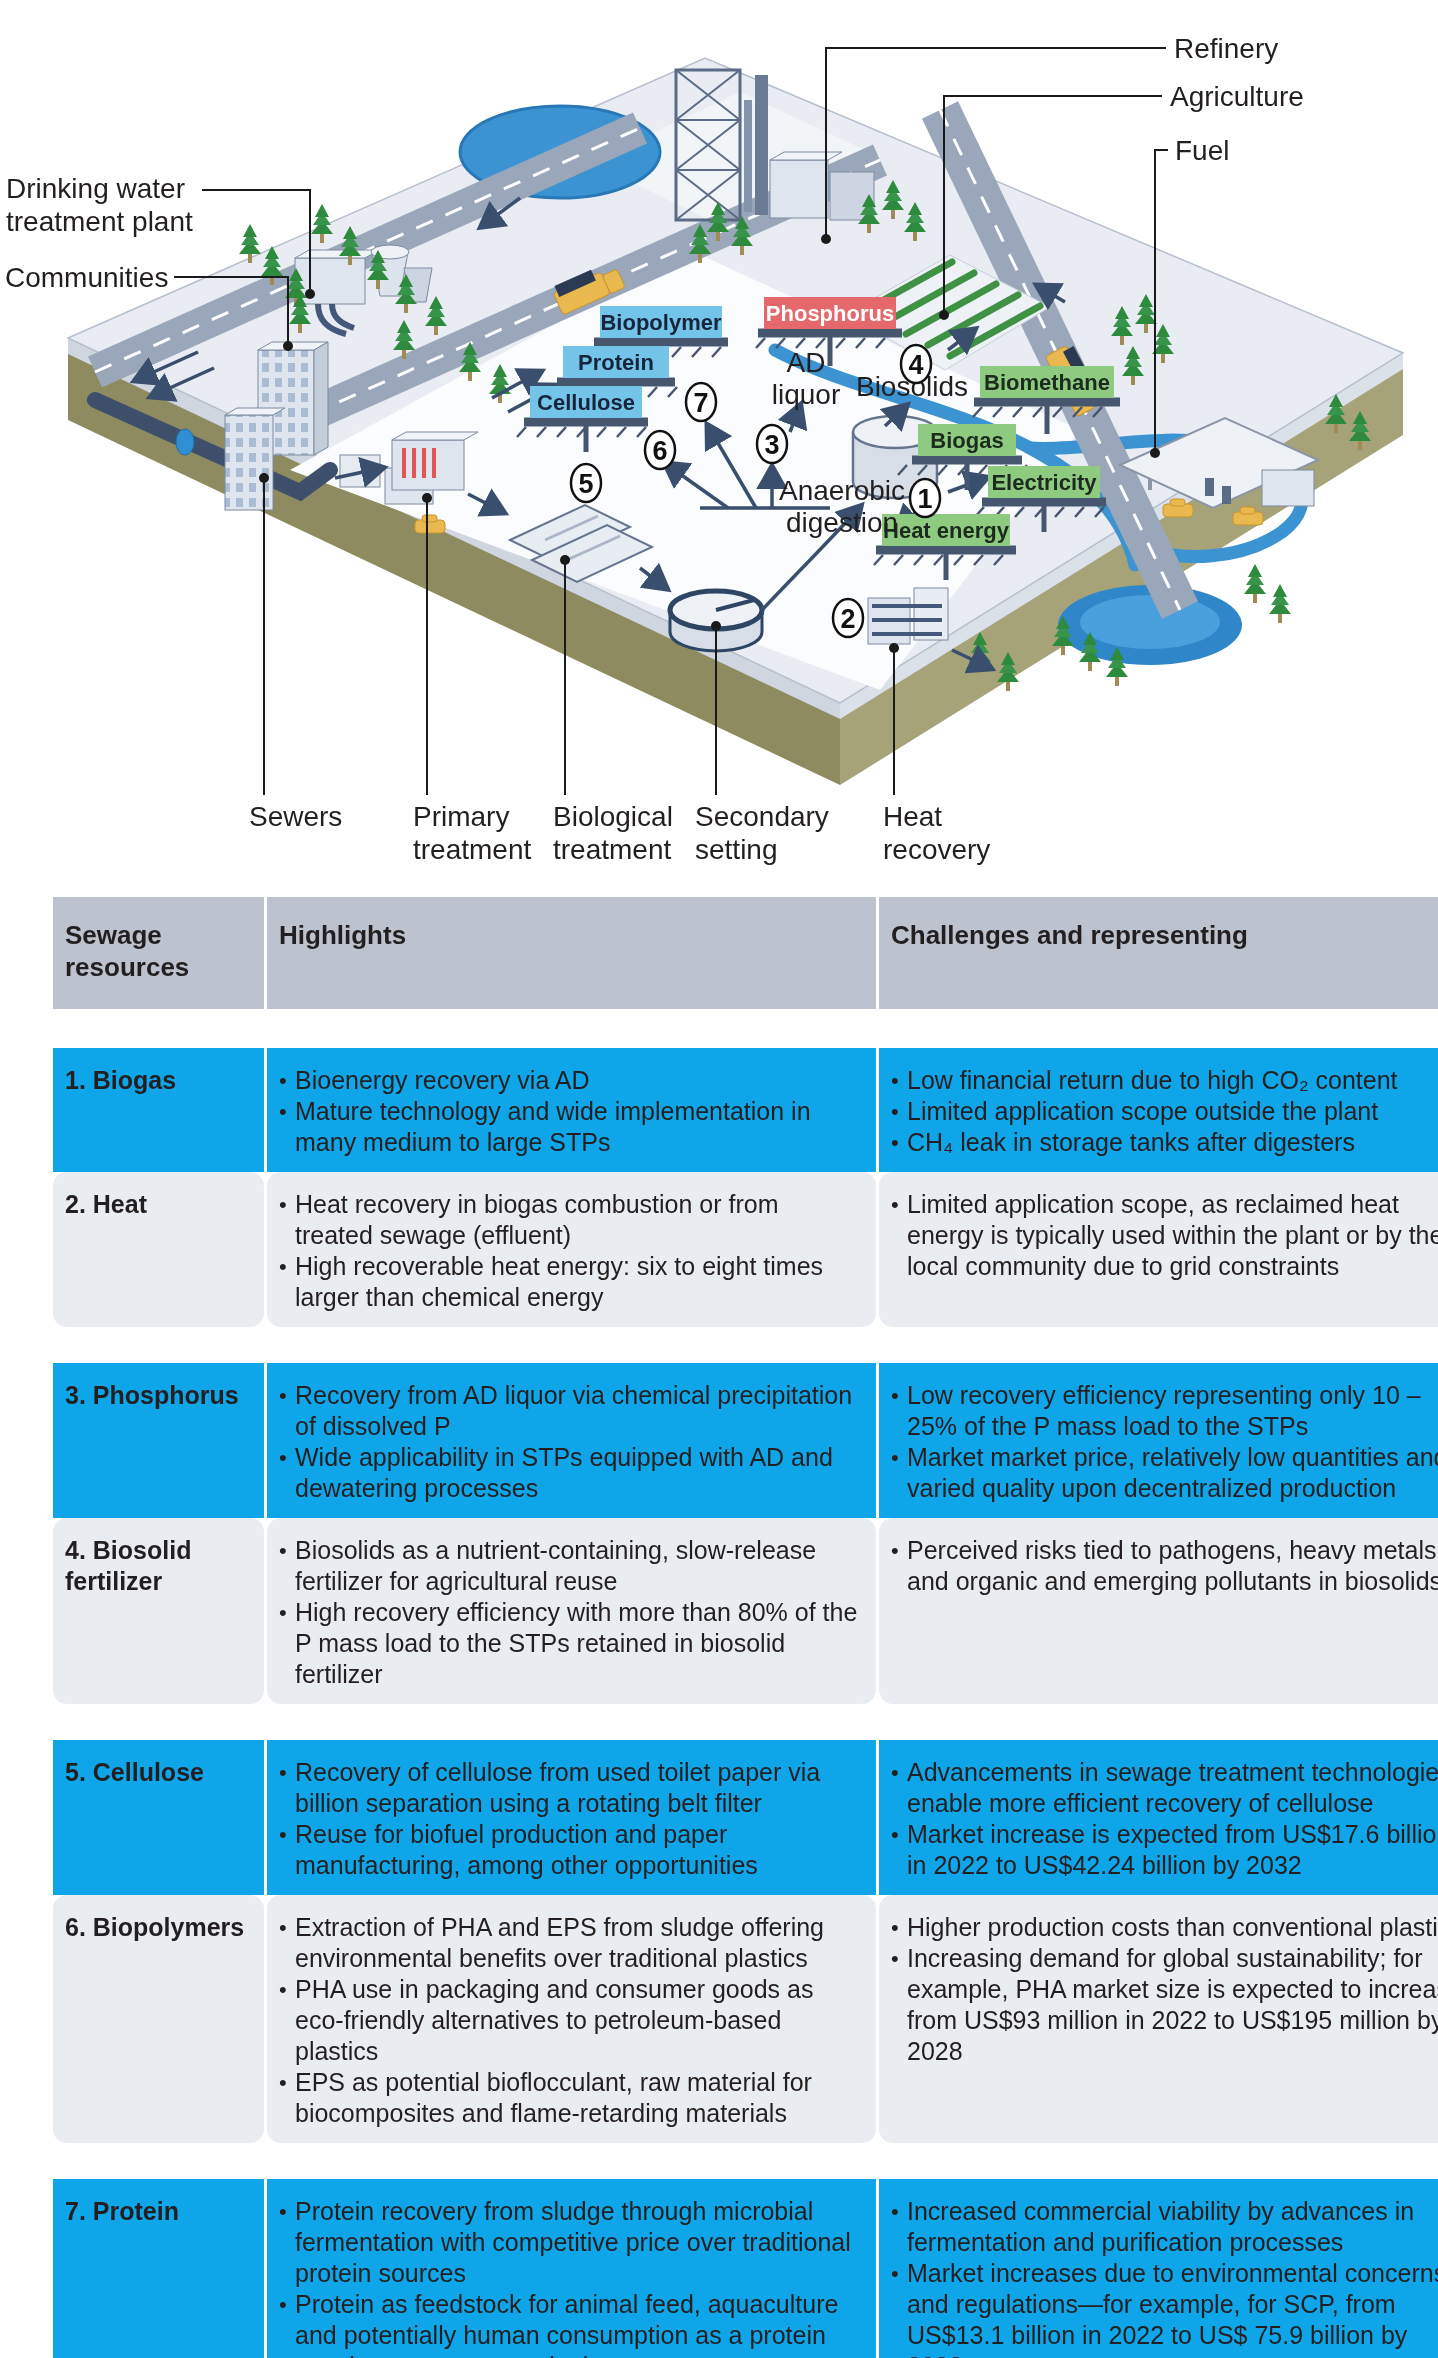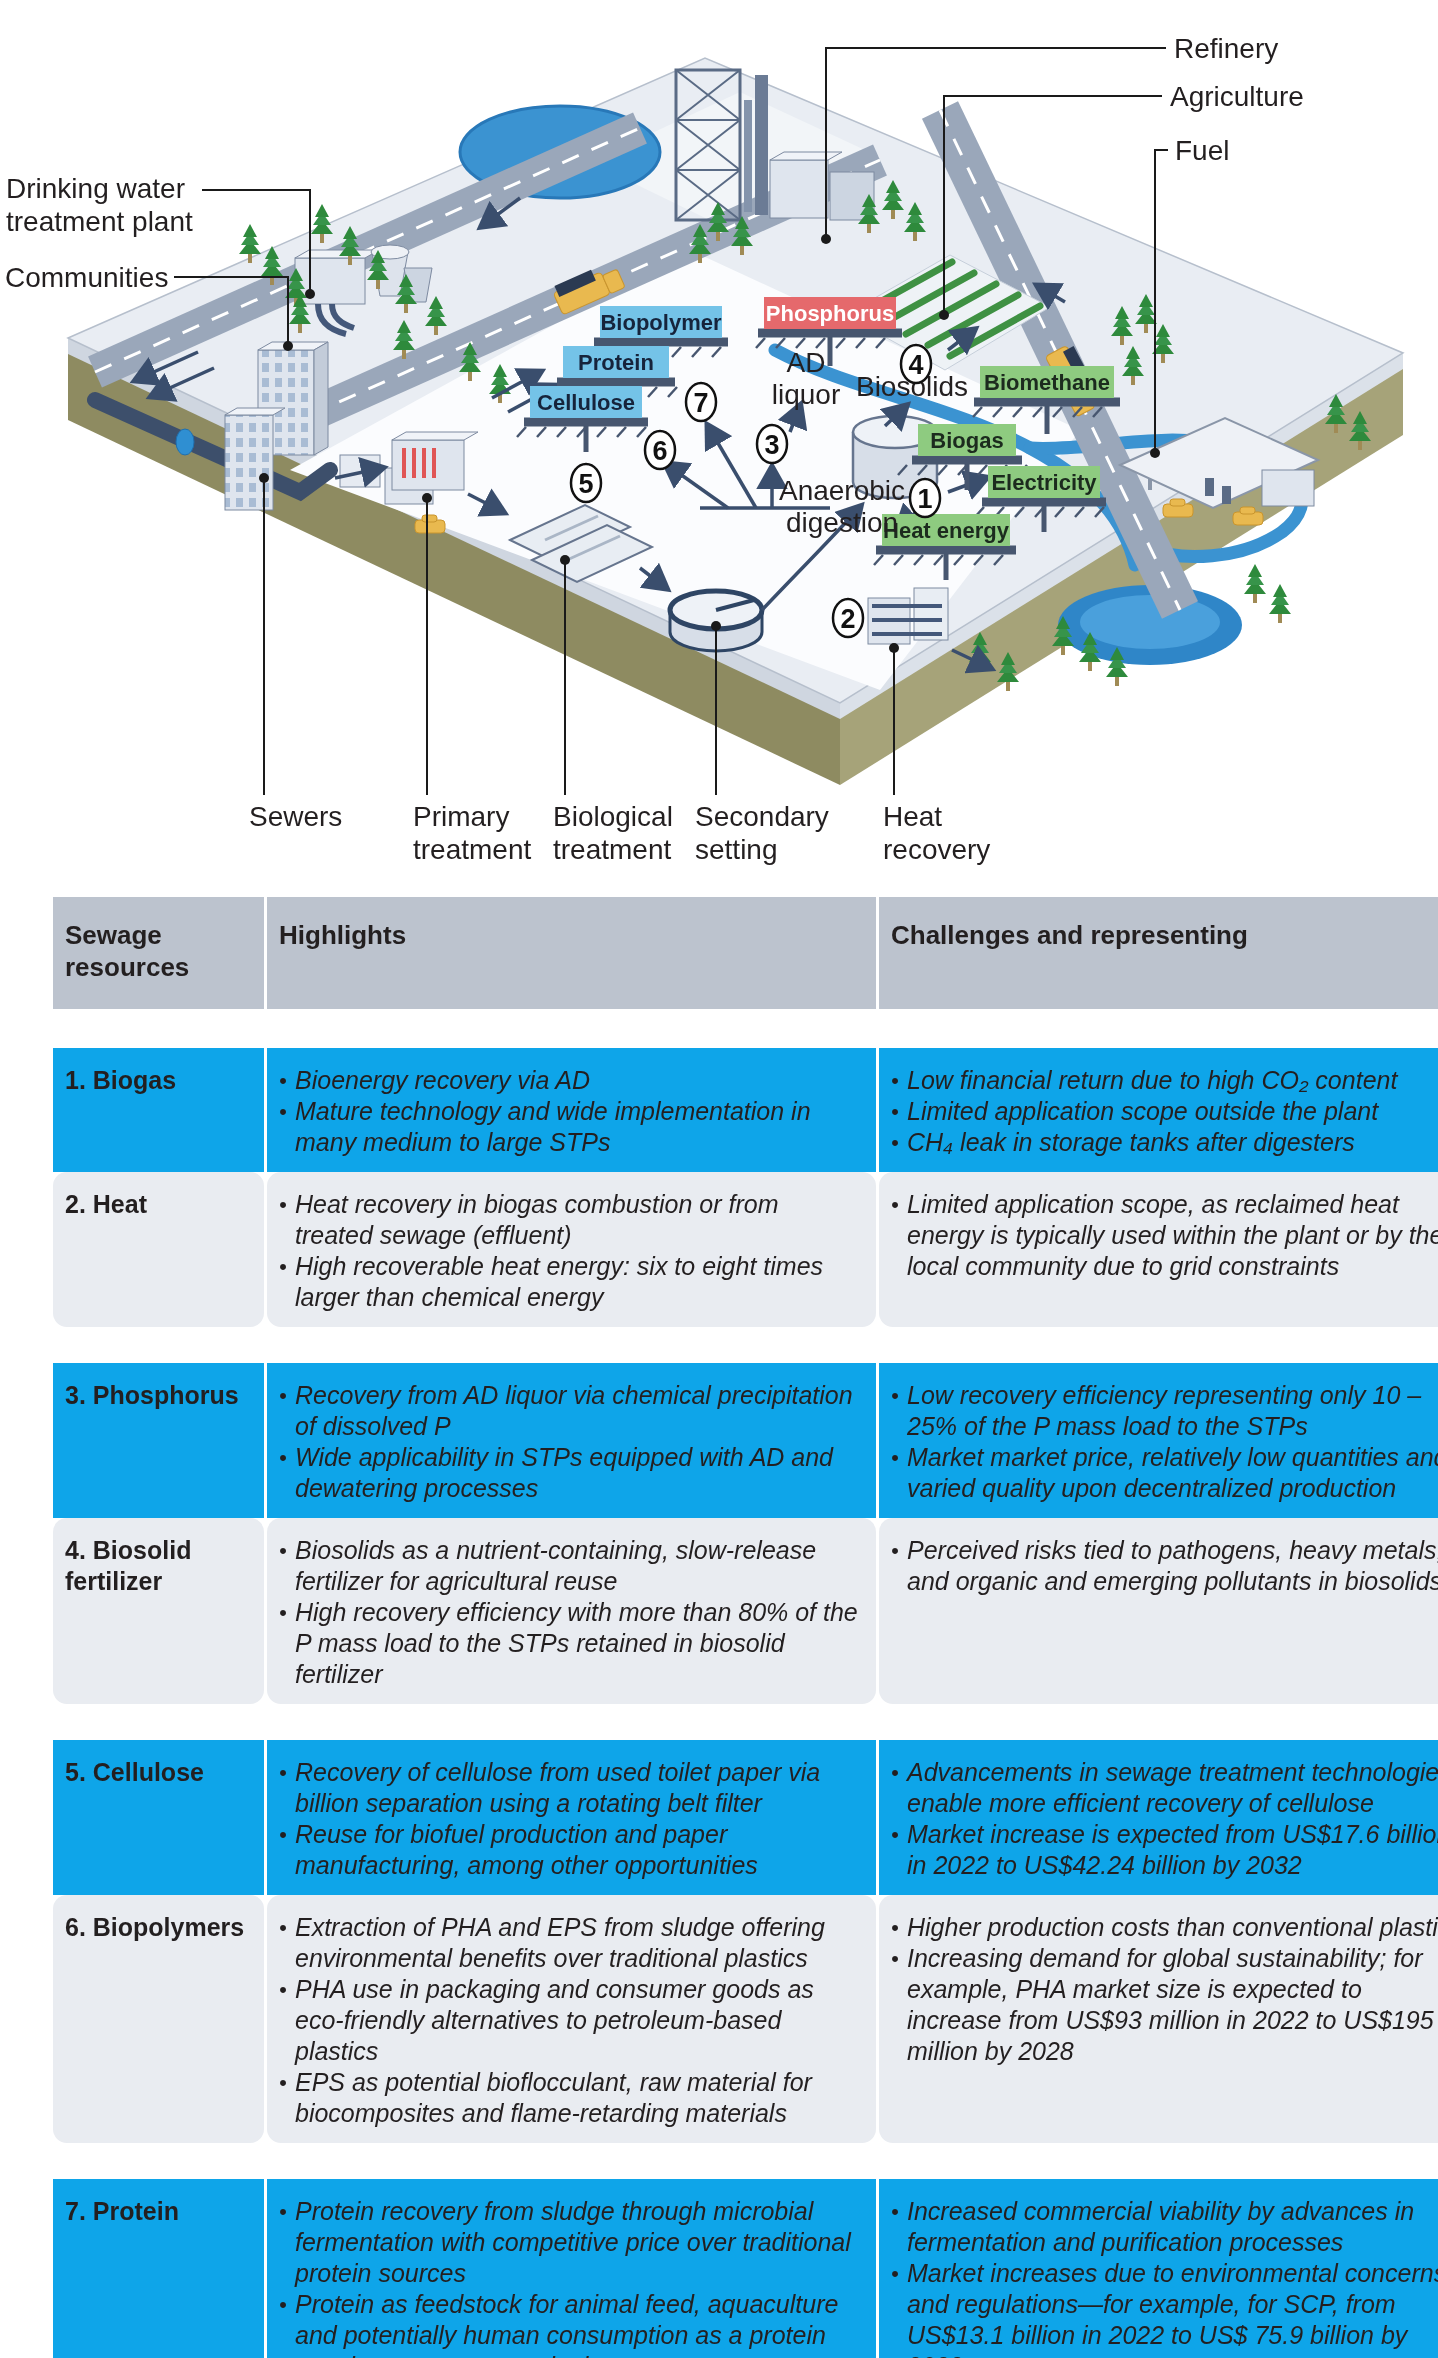--- a/index.html
+++ b/index.html
@@ -13,21 +13,21 @@
   
   #tbl{position:absolute;left:8px;top:897px;width:1424px;padding-left:45px;}
   .thead,.trow{display:grid;grid-template-columns:211px 609px 1fr;column-gap:3px;}
   .thead{margin-bottom:3px;}
   .thead > div{background:#bcc3ce;font-weight:bold;font-size:26px;line-height:32px;
                padding:22px 14px 26px 12px;}
   .trow > div{font-size:25px;line-height:31px;padding:17px 14px 14px 12px;}
   .trow.odd  > div{background:#0ea5e9;margin-top:36px;}
   .trow.even > div{background:#e9ecf1;border-radius:14px;}
   .c1{font-weight:bold;}
-  .bullet{position:relative;padding-left:16px;font-style:italic;}
+  .bullet{position:relative;padding-left:16px;}
   .bullet::before{content:"\2022";position:absolute;left:0;top:0;font-size:22px;}
 </style>
 </head>
 <body>
 <div id="fig">
 
 <svg id="scene" width="1438" height="897" viewBox="0 0 1438 897">
   <defs>
     <marker id="ah" markerWidth="9" markerHeight="9" refX="6" refY="4.5" orient="auto">
       <path d="M0,0 L8,4.5 L0,9 Z" fill="#3a4e6d"></path>

